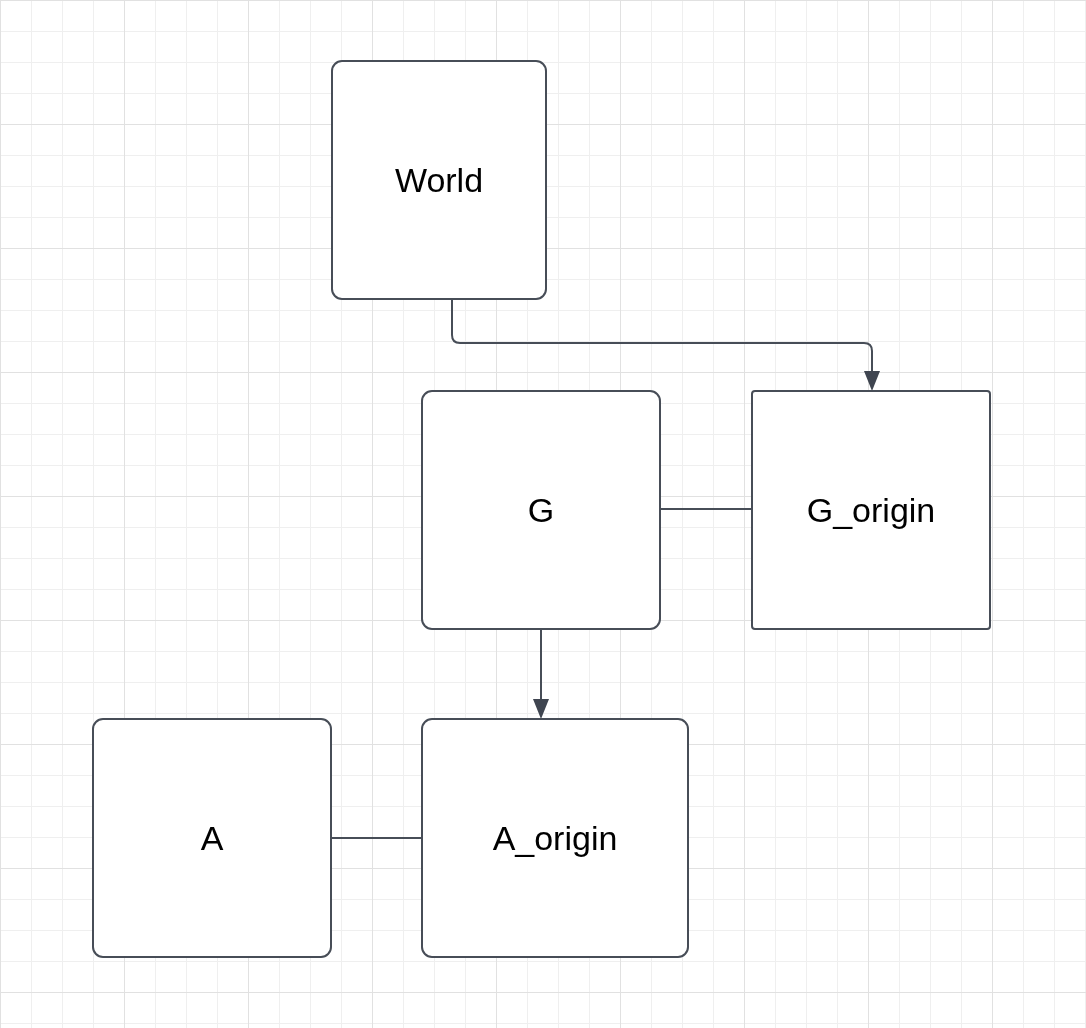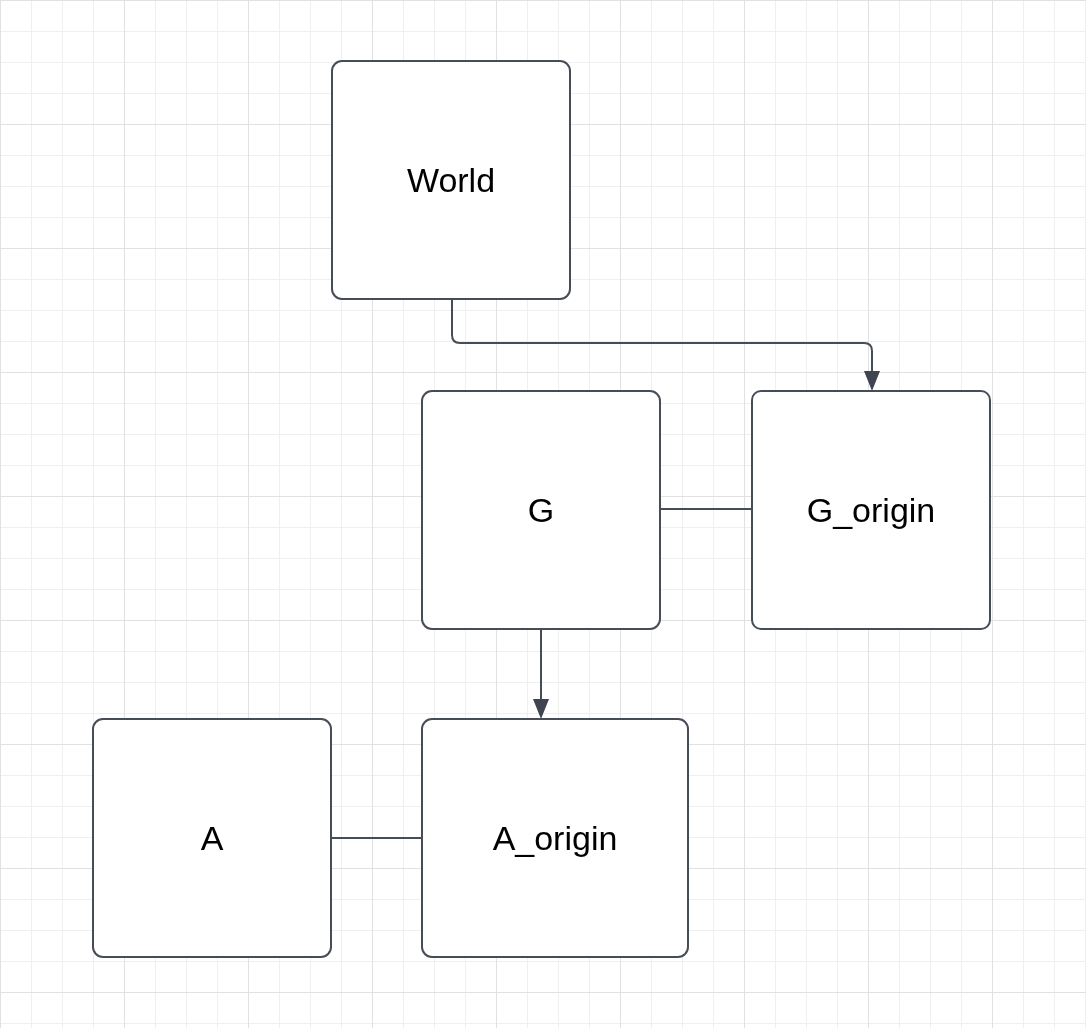--- a/index.html
+++ b/index.html
@@ -87,29 +87,29 @@
       <path class="edge-path" d="M 541 629 L 541 699" stroke="#474d57" stroke-width="2"></path>
       <polygon class="arrow-head" points="533,699 549,699 541,719" fill="#3f4550"></polygon>
     </g>
 
     <g>
       <path class="edge-path" d="M 332 838 L 421 838" stroke="#474d57" stroke-width="2"></path>
     </g>
 
   </svg>
 
-  <div class="node" id="node-world" style="left: 331px; top: 60px; width: 240px; height: 240px; background: rgb(255, 255, 255); border-color: rgb(71, 77, 87); border-width: 2px; border-radius: 11px;">
+  <div class="node" id="node-world" style="left: 331px; top: 60px; width: 216px; height: 240px; background: rgb(255, 255, 255); border-color: rgb(71, 77, 87); border-width: 2px; border-radius: 11px;">
     <span class="node-label" style="color: rgb(0, 0, 0); font-size: 34px;">World</span>
   </div>
 
   <div class="node" id="node-g" style="left: 421px; top: 390px; width: 240px; height: 240px; background: rgb(255, 255, 255); border-color: rgb(71, 77, 87); border-width: 2px; border-radius: 11px;">
     <span class="node-label" style="color: rgb(0, 0, 0); font-size: 34px;">G</span>
   </div>
 
-  <div class="node" id="node-g_origin" style="left: 751px; top: 390px; width: 240px; height: 240px; background: rgb(255, 255, 255); border-color: rgb(71, 77, 87); border-width: 2px; border-radius: 10px;">
+  <div class="node" id="node-g_origin" style="left: 751px; top: 390px; width: 240px; height: 240px; background: rgb(255, 255, 255); border-color: rgb(71, 77, 87); border-width: 2px; border-radius: 4px;">
     <span class="node-label" style="color: rgb(0, 0, 0); font-size: 34px;">G_origin</span>
   </div>
 
   <div class="node" id="node-a" style="left: 92px; top: 718px; width: 240px; height: 240px; background: rgb(255, 255, 255); border-color: rgb(71, 77, 87); border-width: 2px; border-radius: 11px;">
     <span class="node-label" style="color: rgb(0, 0, 0); font-size: 34px;">A</span>
   </div>
 
   <div class="node" id="node-a_origin" style="left: 421px; top: 718px; width: 268px; height: 240px; background: rgb(255, 255, 255); border-color: rgb(71, 77, 87); border-width: 2px; border-radius: 11px;">
     <span class="node-label" style="color: rgb(0, 0, 0); font-size: 34px;">A_origin</span>
   </div>

